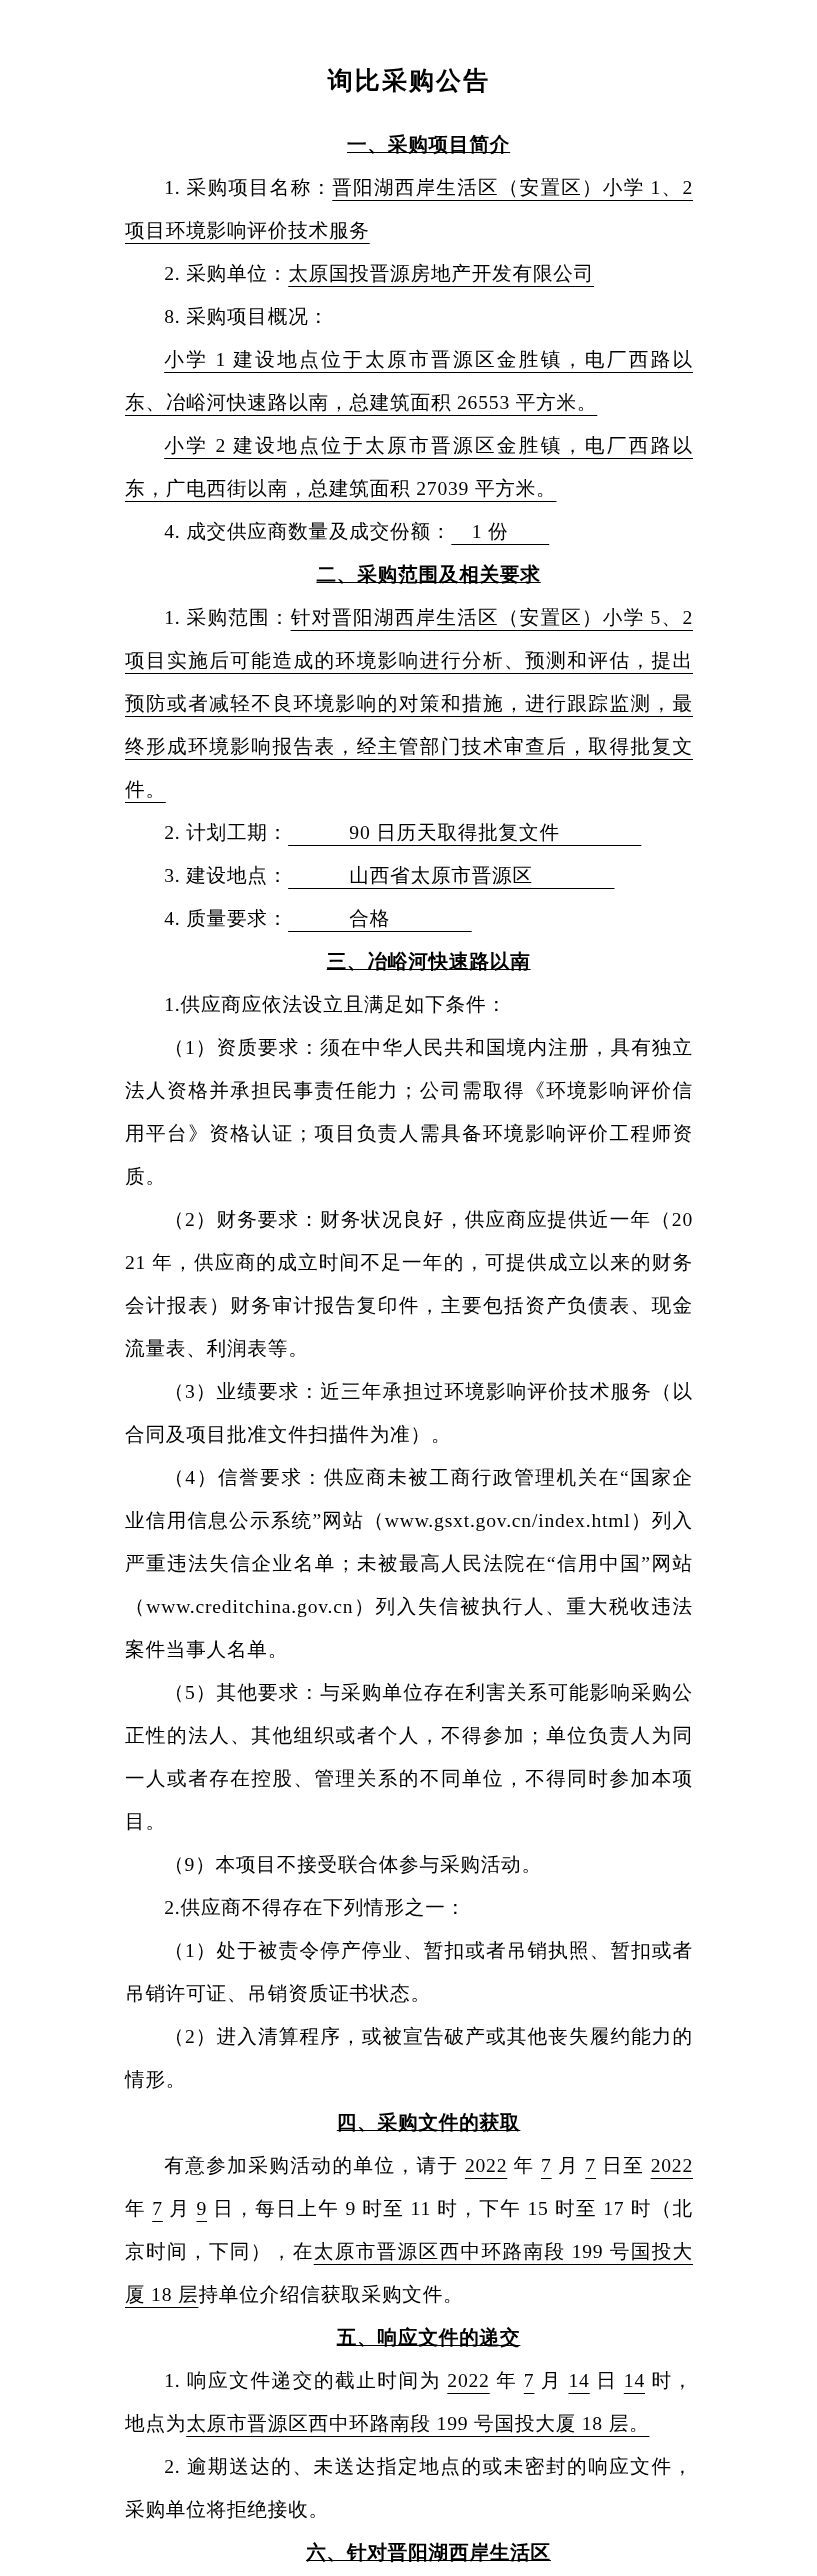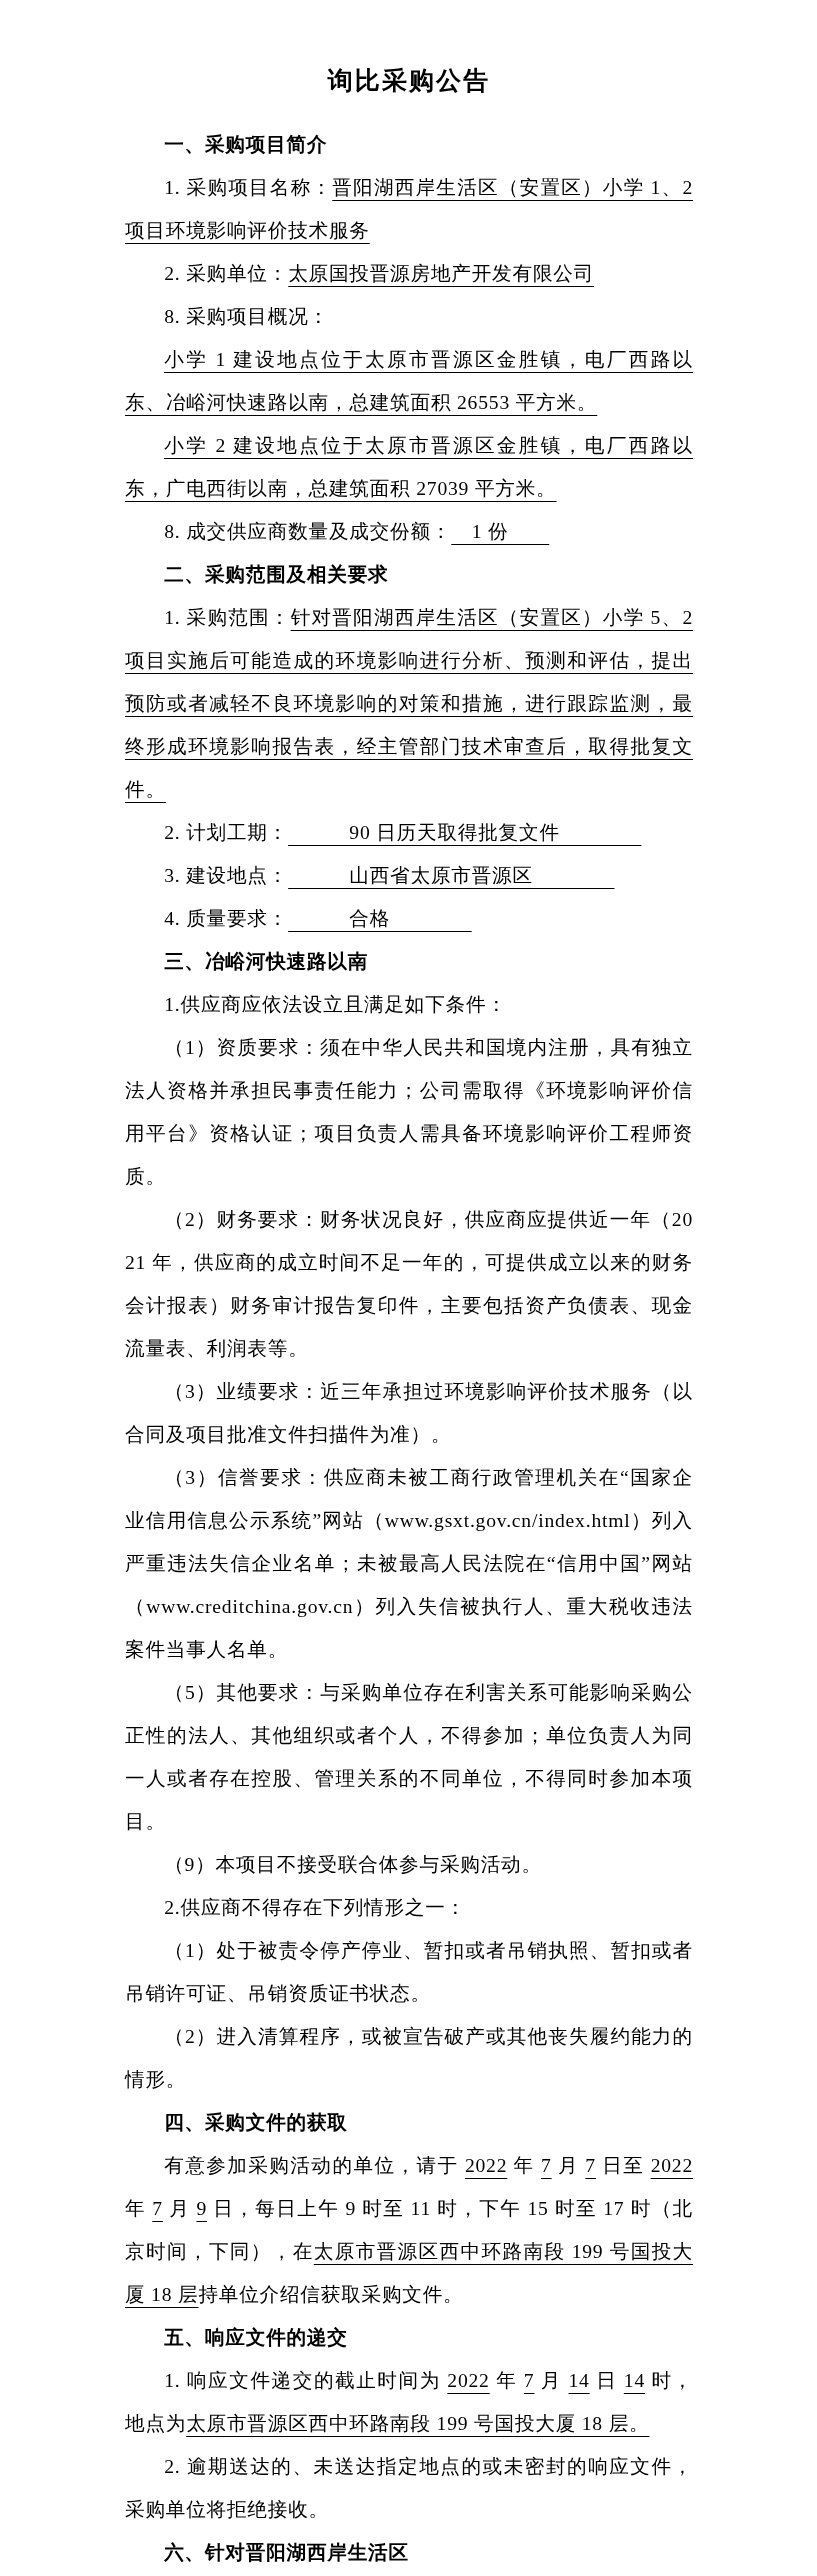--- a/index.html
+++ b/index.html
@@ -32,53 +32,54 @@
     margin: 0;
     line-height: 43px;
     text-align: justify;
     text-justify: inter-ideograph;
     text-indent: 2em;
     letter-spacing: 0.8px;
     word-break: break-all;
   }
   p.heading {
     font-weight: 700;
-    text-align: left;
+    text-align: center;
+    text-decoration: underline;
   }
   .u {
     text-decoration: underline;
     text-decoration-thickness: 1.3px;
     text-underline-offset: 5.7px;
     text-decoration-skip-ink: none;
   }
 </style>
 </head>
 <body>
 
 <div class="page">
   <p class="doc-title">询比采购公告</p>
   <div>
       <p class="line heading">一、采购项目简介</p>
       <p class="line"><span>1. 采购项目名称：</span><span class="u">晋阳湖西岸生活区（安置区）小学 1、2 项目环境影响评价技术服务</span></p>
       <p class="line"><span>2. 采购单位：</span><span class="u">太原国投晋源房地产开发有限公司</span></p>
       <p class="line"><span>8. 采购项目概况：</span></p>
       <p class="line"><span class="u">小学 1 建设地点位于太原市晋源区金胜镇，电厂西路以东、冶峪河快速路以南，总建筑面积 26553 平方米。</span></p>
       <p class="line"><span class="u">小学 2 建设地点位于太原市晋源区金胜镇，电厂西路以东，广电西街以南，总建筑面积 27039 平方米。</span></p>
-      <p class="line"><span>8. 成交供应商数量及成交份额：</span><span class="u">　1 份　　</span></p>
+      <p class="line"><span>4. 成交供应商数量及成交份额：</span><span class="u">　1 份　　</span></p>
       <p class="line heading">二、采购范围及相关要求</p>
       <p class="line"><span>1. 采购范围：</span><span class="u">针对晋阳湖西岸生活区（安置区）小学 5、2 项目实施后可能造成的环境影响进行分析、预测和评估，提出预防或者减轻不良环境影响的对策和措施，进行跟踪监测，最终形成环境影响报告表，经主管部门技术审查后，取得批复文件。</span></p>
       <p class="line"><span>2. 计划工期：</span><span class="u">　　　90 日历天取得批复文件　　　　</span></p>
       <p class="line"><span>3. 建设地点：</span><span class="u">　　　山西省太原市晋源区　　　　</span></p>
       <p class="line"><span>4. 质量要求：</span><span class="u">　　　合格　　　　</span></p>
       <p class="line heading">三、冶峪河快速路以南</p>
       <p class="line"><span>1.供应商应依法设立且满足如下条件：</span></p>
       <p class="line"><span>（1）资质要求：须在中华人民共和国境内注册，具有独立法人资格并承担民事责任能力；公司需取得《环境影响评价信用平台》资格认证；项目负责人需具备环境影响评价工程师资质。</span></p>
       <p class="line"><span>（2）财务要求：财务状况良好，供应商应提供近一年（2021 年，供应商的成立时间不足一年的，可提供成立以来的财务会计报表）财务审计报告复印件，主要包括资产负债表、现金流量表、利润表等。</span></p>
       <p class="line"><span>（3）业绩要求：近三年承担过环境影响评价技术服务（以合同及项目批准文件扫描件为准）。</span></p>
-      <p class="line"><span>（3）信誉要求：供应商未被工商行政管理机关在“国家企业信用信息公示系统”网站（www.gsxt.gov.cn/index.html）列入严重违法失信企业名单；未被最高人民法院在“信用中国”网站（www.creditchina.gov.cn）列入失信被执行人、重大税收违法案件当事人名单。</span></p>
+      <p class="line"><span>（4）信誉要求：供应商未被工商行政管理机关在“国家企业信用信息公示系统”网站（www.gsxt.gov.cn/index.html）列入严重违法失信企业名单；未被最高人民法院在“信用中国”网站（www.creditchina.gov.cn）列入失信被执行人、重大税收违法案件当事人名单。</span></p>
       <p class="line"><span>（5）其他要求：与采购单位存在利害关系可能影响采购公正性的法人、其他组织或者个人，不得参加；单位负责人为同一人或者存在控股、管理关系的不同单位，不得同时参加本项目。</span></p>
       <p class="line"><span>（9）本项目不接受联合体参与采购活动。</span></p>
       <p class="line"><span>2.供应商不得存在下列情形之一：</span></p>
       <p class="line"><span>（1）处于被责令停产停业、暂扣或者吊销执照、暂扣或者吊销许可证、吊销资质证书状态。</span></p>
       <p class="line"><span>（2）进入清算程序，或被宣告破产或其他丧失履约能力的情形。</span></p>
       <p class="line heading">四、采购文件的获取</p>
       <p class="line"><span>有意参加采购活动的单位，请于 </span><span class="u">2022</span><span> 年 </span><span class="u">7</span><span> 月 </span><span class="u">7</span><span> 日至 </span><span class="u">2022</span><span> 年 </span><span class="u">7</span><span> 月 </span><span class="u">9</span><span> 日，每日上午 9 时至 11 时，下午 15 时至 17 时（北京时间，下同），在</span><span class="u">太原市晋源区西中环路南段 199 号国投大厦 18 层</span><span>持单位介绍信获取采购文件。</span></p>
       <p class="line heading">五、响应文件的递交</p>
       <p class="line"><span>1. 响应文件递交的截止时间为 </span><span class="u">2022</span><span> 年 </span><span class="u">7</span><span> 月 </span><span class="u">14</span><span> 日 </span><span class="u">14</span><span> 时，地点为</span><span class="u">太原市晋源区西中环路南段 199 号国投大厦 18 层。</span></p>
       <p class="line"><span>2. 逾期送达的、未送达指定地点的或未密封的响应文件，采购单位将拒绝接收。</span></p>

